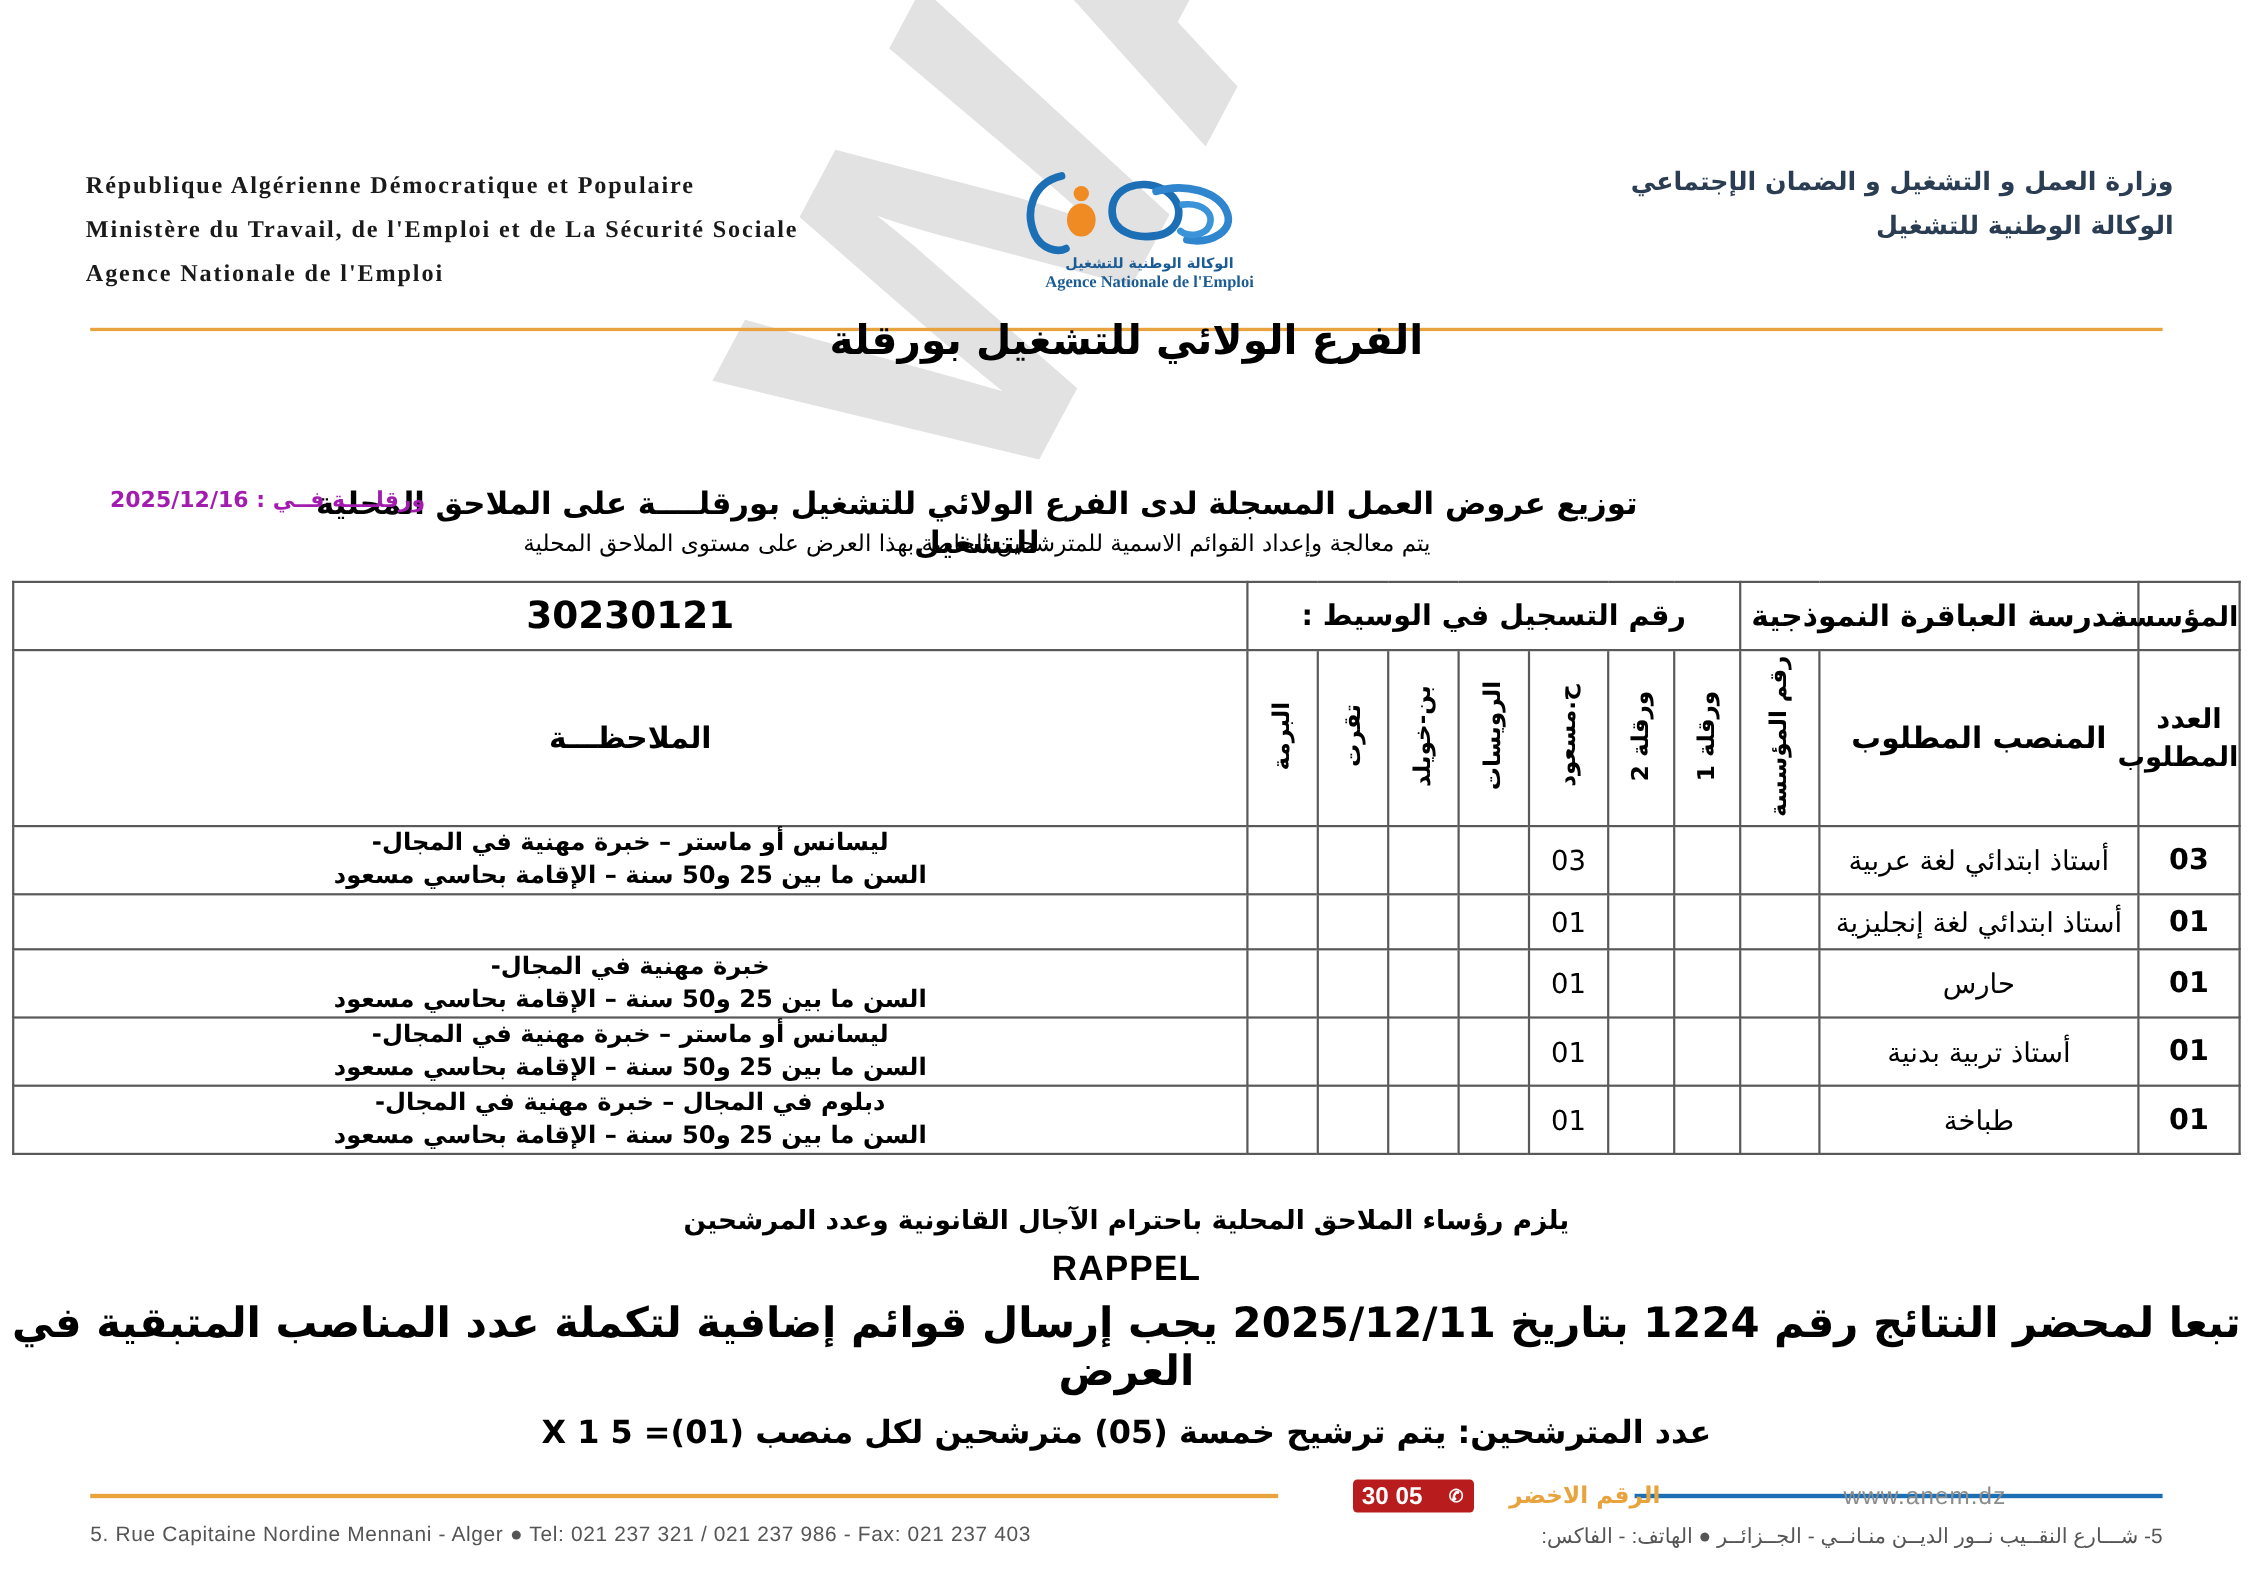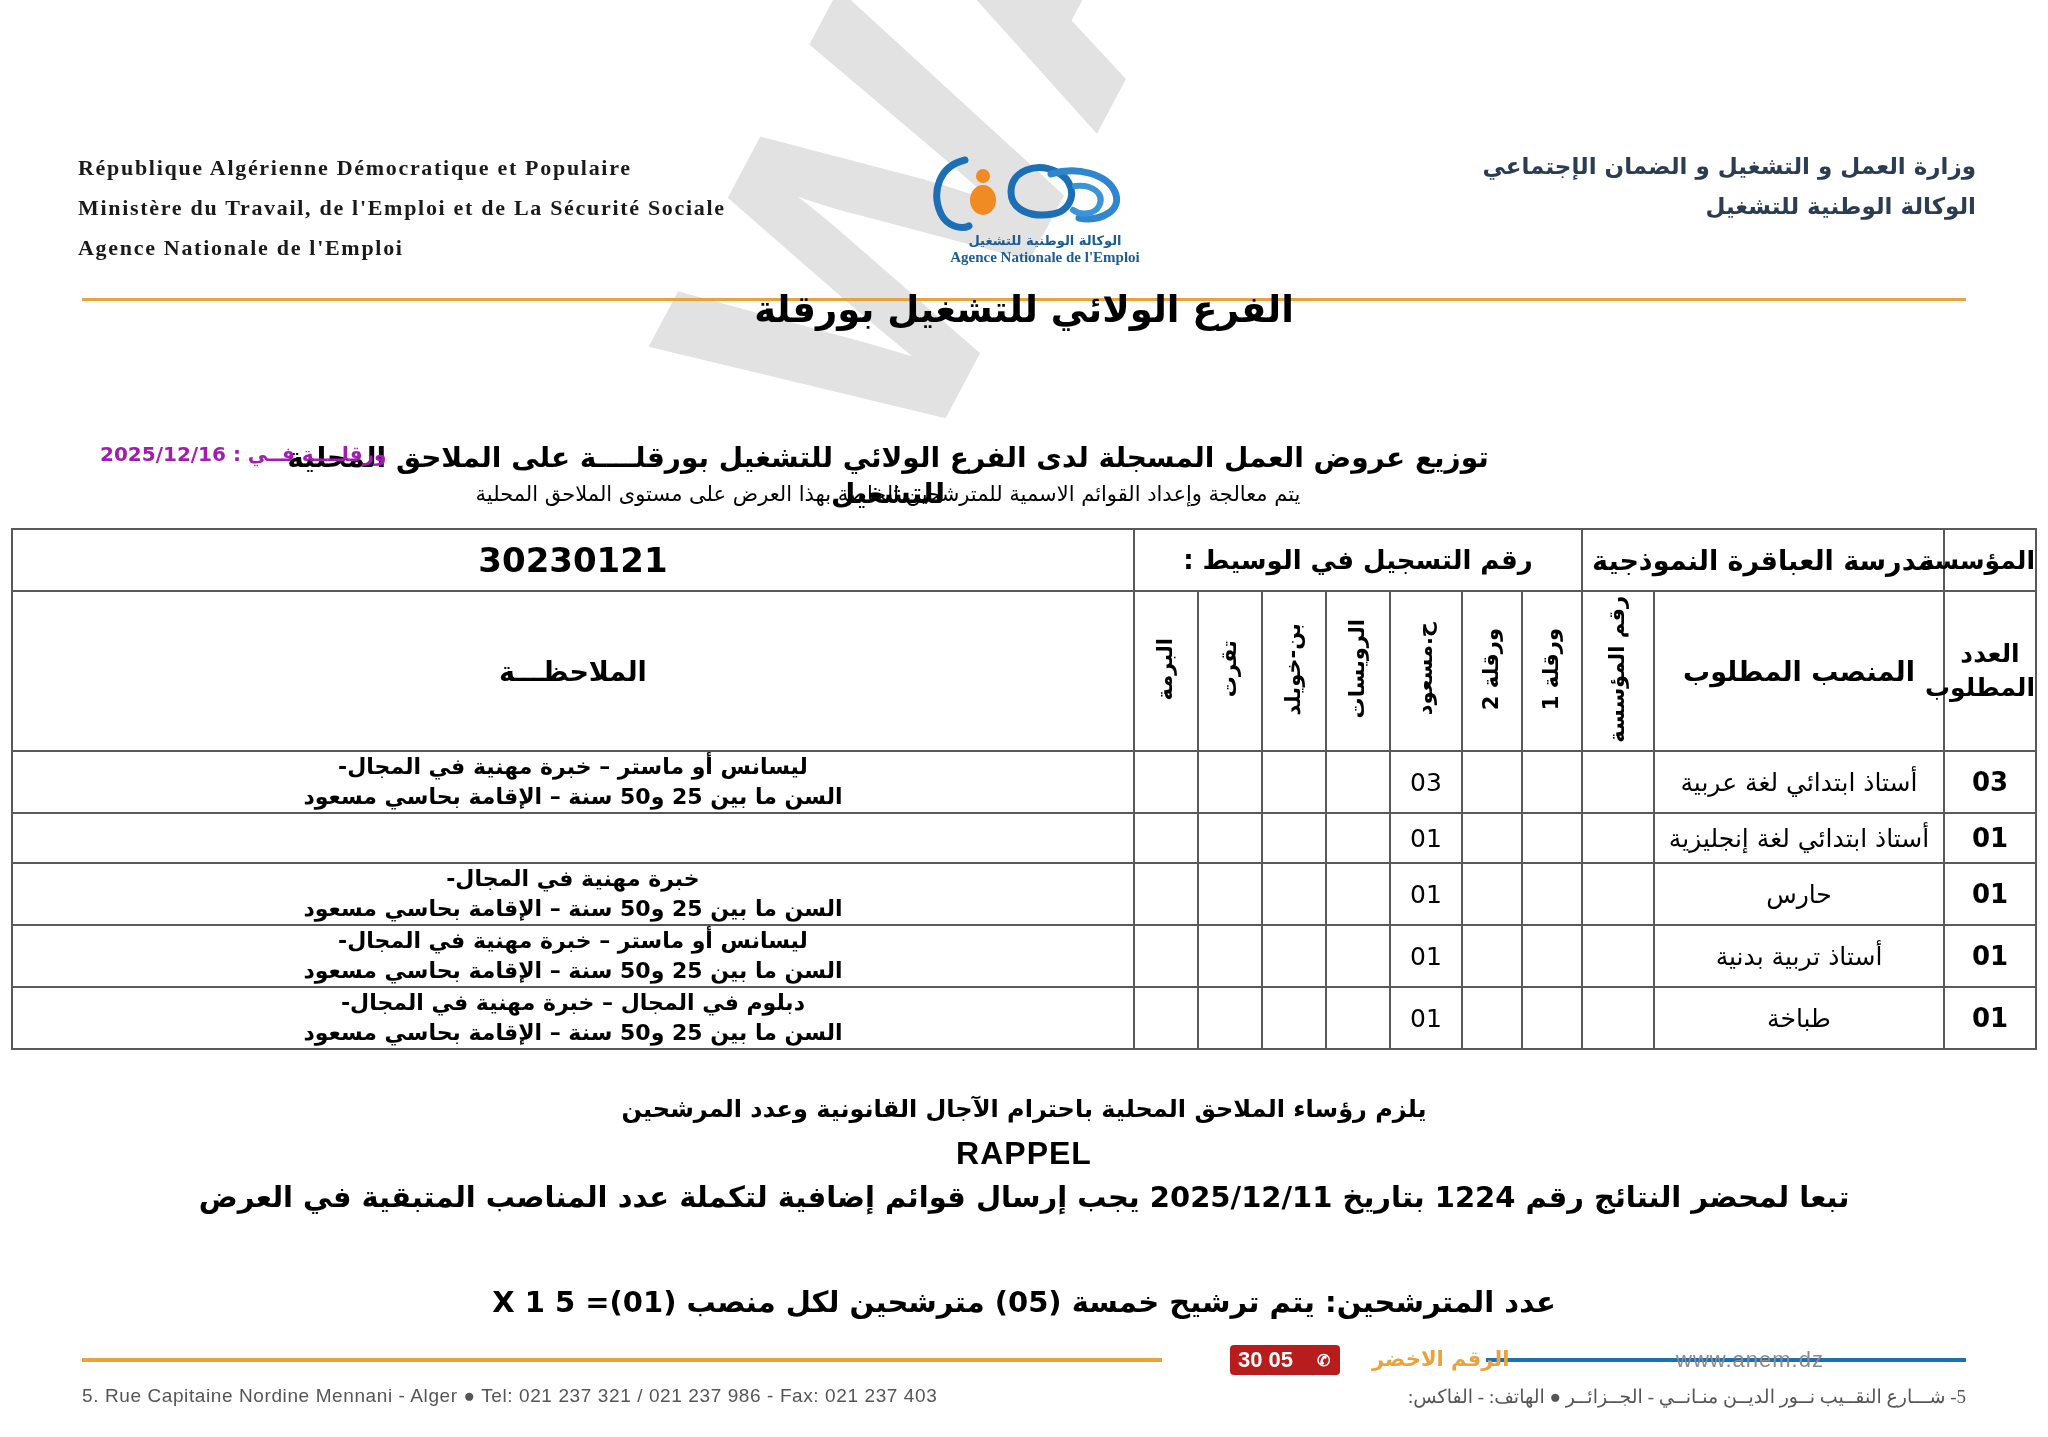--- a/index.html
+++ b/index.html
@@ -224,21 +224,21 @@
     font-weight: bold;
     letter-spacing: 1px;
     color: #000;
     font-family: "Liberation Sans", sans-serif;
   }
   #rappel-body {
     position: absolute;
     left: 0; top: 1180px; width: 2048px;
     text-align: center;
     direction: rtl;
-    font-size: 29px;
+    font-size: 38px;
     font-weight: bold;
     color: #000;
     font-family: "DejaVu Sans", sans-serif;
   }
   #candidates {
     position: absolute;
     left: 0; top: 1285px; width: 2048px;
     text-align: center;
     direction: rtl;
     font-size: 29px;
@@ -302,21 +302,21 @@
     position: absolute; left: 0; top: 0;
     font-size: 19px; color: #555;
     letter-spacing: .6px;
     font-family: "Liberation Sans", sans-serif;
     white-space: nowrap;
   }
   .foot-ar {
     position: absolute; right: 0; top: 0;
     font-size: 19px; color: #555;
     direction: rtl;
-    font-family: Liberation Serif, serif;
+    font-family: Liberation Sans, sans-serif;
     white-space: nowrap;
   }
 </style>
 </head>
 <body>
 
 <div id="page">
 
   <div id="watermark">
     <span>WASIT</span>

